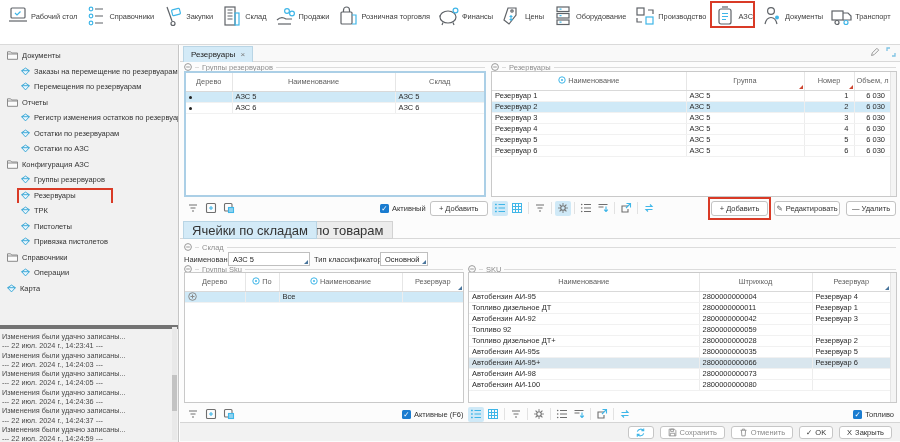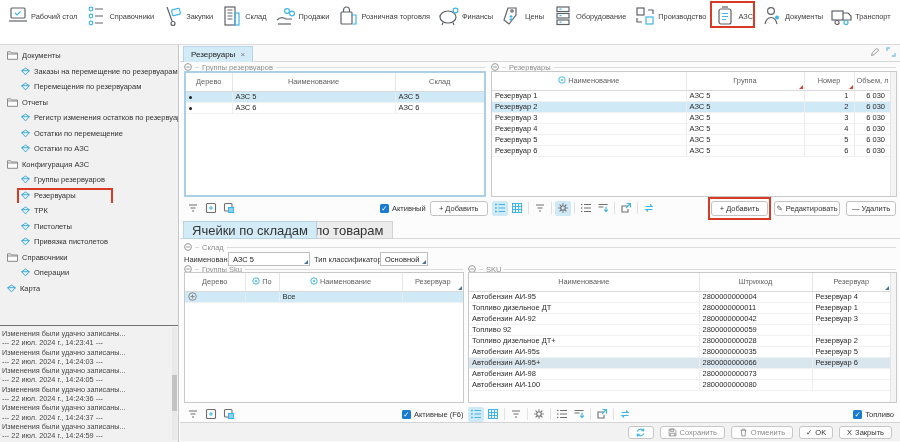--- a/index.html
+++ b/index.html
@@ -13,21 +13,21 @@
 .tb-item .ticon{height:25px;display:flex;align-items:center;justify-content:center}
 .tb-item .tlabel{font-size:7.4px;color:#3c3c3c;white-space:nowrap;margin-top:1px}
 .tb-item.annotated::after{content:"";position:absolute;left:1px;right:1px;top:-1px;bottom:1px;border:2px solid #d93a26}
 
 .sidebar{position:absolute;left:0;top:45px;width:179px;height:397px;background:#f1f1f1;border-right:1px solid #c6c6c6}
 .tree{position:absolute;left:0;top:3px;right:0}
 .tree-item{height:15.5px;display:flex;align-items:center;padding-left:7px;white-space:nowrap;overflow:hidden;position:relative}
 .tree-item .lbl{font-size:7.5px;color:#333;margin-left:4px;overflow:hidden;text-overflow:clip}
 .tree-item.child{padding-left:21px}
 .tree-item.annotated::after{content:"";position:absolute;left:17px;top:0;width:92px;height:14px;border:2px solid #d93a26}
-.log{position:absolute;left:0;top:280px;right:0;bottom:0;border-top:1px solid #737373;padding:3px 20px 0 2px;overflow:hidden}
+.log{position:absolute;left:0;top:280px;right:0;bottom:0;border-top:4px solid #737373;padding:3px 20px 0 2px;overflow:hidden}
 .log .line{font-size:7.3px;color:#4a4a4a;line-height:9.3px;white-space:nowrap}
 .log-scroll{position:absolute;right:1px;top:282px;width:5px;bottom:2px;background:#e9e9e9}
 .log-thumb{position:absolute;right:1px;top:330px;width:5px;height:36px;background:#c3c3c3}
 
 .main{position:absolute;left:180px;top:45px;width:720px;height:397px;background:#fcfcfc}
 .tabbar{position:absolute;left:0;top:0;width:720px;height:17px;background:#f9f9f9;border-bottom:1px solid #d8d8d8}
 .tab{position:absolute;left:3px;top:1px;height:16px;background:#d3eaf7;border:1px solid #b9d5e5;border-bottom:none;display:flex;align-items:center;gap:5px;padding:0 7px;font-size:8px;color:#222}
 .tab .x{color:#777;font-size:8px}
 .corner-tools{position:absolute;right:4px;top:2px;display:flex;gap:6px;align-items:center}
 .gtitle{position:absolute;height:10px;display:flex;align-items:center;gap:3px}
@@ -304,21 +304,21 @@
             <path d="M5 .7L9.3 3.6 5 8.3.7 3.6z"></path>
             <path d="M.7 3.6h8.6"></path>
           </svg>
           <span class="lbl">Регистр изменения остатков по резервуарам</span>
         </div>
       <div class="tree-item child">
           <svg width="9" height="9" viewBox="0 0 10 9" fill="#e8f6fd" stroke="#2fa3d4">
             <path d="M5 .7L9.3 3.6 5 8.3.7 3.6z"></path>
             <path d="M.7 3.6h8.6"></path>
           </svg>
-          <span class="lbl">Остатки по перемещение</span>
+          <span class="lbl">Остатки по резервуарам</span>
         </div>
       <div class="tree-item child">
           <svg width="9" height="9" viewBox="0 0 10 9" fill="#e8f6fd" stroke="#2fa3d4">
             <path d="M5 .7L9.3 3.6 5 8.3.7 3.6z"></path>
             <path d="M.7 3.6h8.6"></path>
           </svg>
           <span class="lbl">Остатки по АЗС</span>
         </div>
       <div class="tree-item">
           <svg width="11" height="9" viewBox="0 0 11 9" fill="#fbfbfb" stroke="#8a8a8a">

